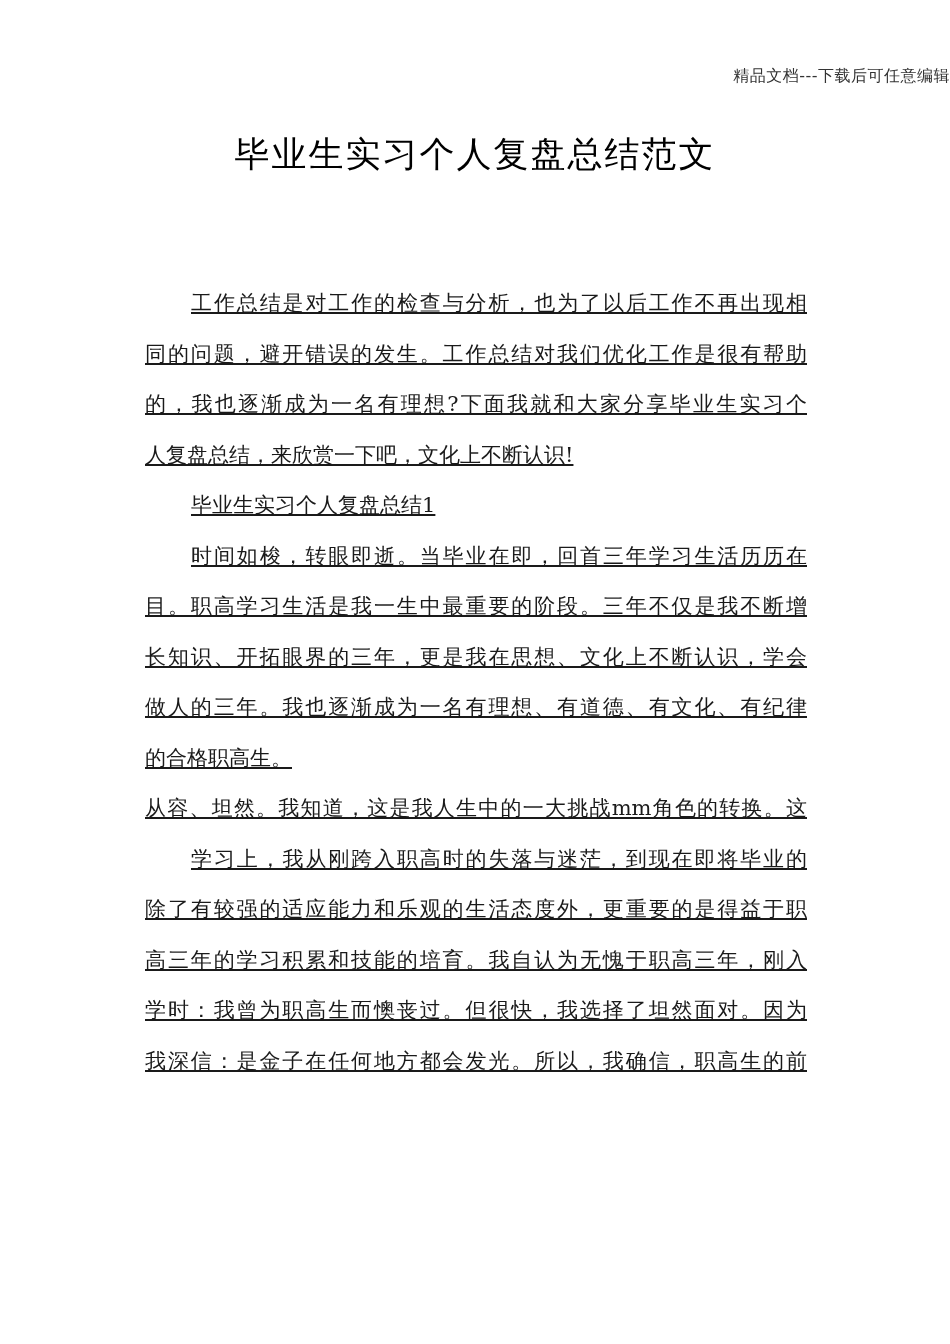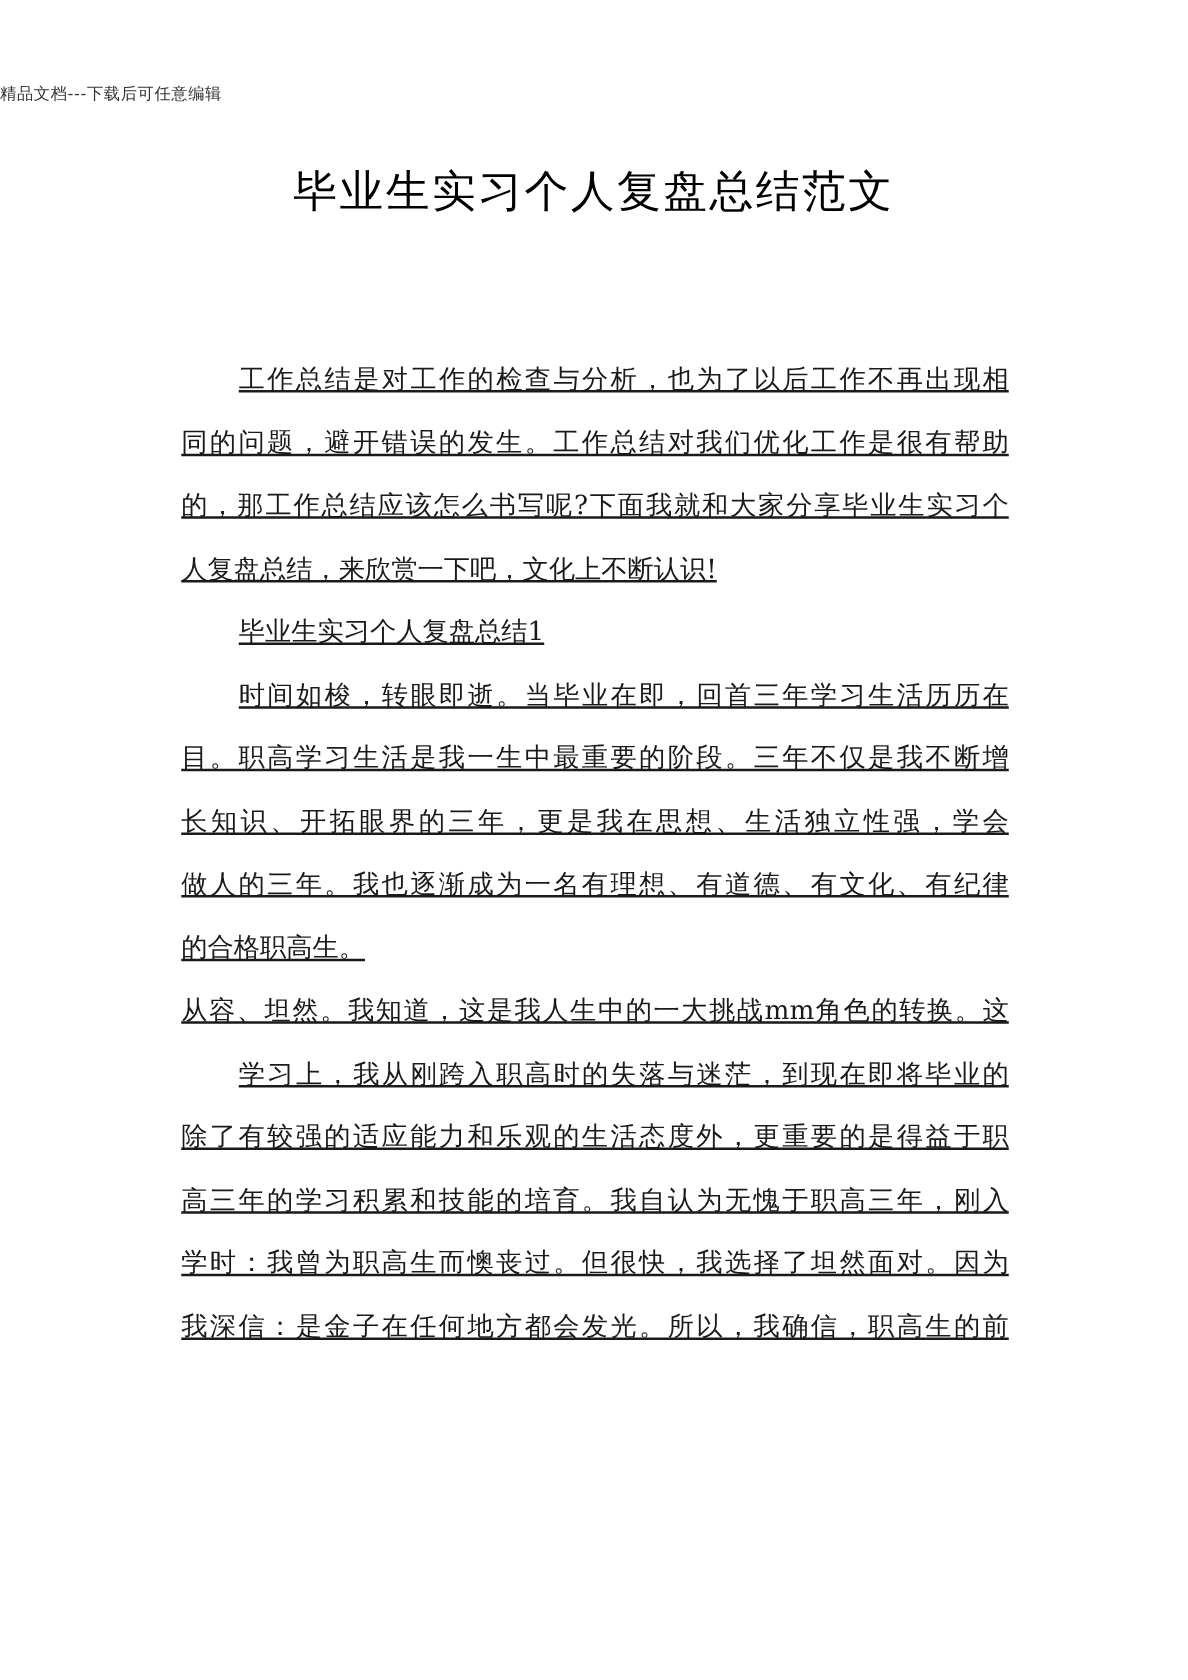--- a/index.html
+++ b/index.html
@@ -13,23 +13,23 @@
       position: relative;
       overflow: hidden;
       font-family: "DejaVu Serif", "Liberation Serif", serif;
       color: #1a1a1a;
     }
     .page-header {
       position: absolute;
       top: 66px;
       left: 0;
       width: 950px;
-      text-align: left;
+      text-align: right;
       font-family: "DejaVu Sans", "Liberation Sans", sans-serif;
-      font-size: 13px;
+      font-size: 16px;
       color: #333333;
       letter-spacing: 0.5px;
     }
     .doc-title {
       position: absolute;
       top: 126px;
       left: 0;
       width: 950px;
       text-align: center;
       font-family: "DejaVu Sans", "Liberation Sans", sans-serif;
@@ -68,32 +68,32 @@
 
 <div class="page-header">精品文档---下载后可任意编辑</div>
 
 <h1 class="doc-title">毕业生实习个人复盘总结范文</h1>
 
 <div class="body-text">
 
   <div>
     <div class="line indent">工作总结是对工作的检查与分析，也为了以后工作不再出现相</div>
     <div class="line">同的问题，避开错误的发生。工作总结对我们优化工作是很有帮助</div>
-    <div class="line">的，那工作总结应该怎么书写呢?下面我就和大家分享毕业生实习个</div>
+    <div class="line">的，我也逐渐成为一名有理想?下面我就和大家分享毕业生实习个</div>
     <div class="line last">人复盘总结，来欣赏一下吧，文化上不断认识!</div>
   </div>
 
   <div>
     <div class="line indent last">毕业生实习个人复盘总结1</div>
   </div>
 
   <div>
     <div class="line indent">时间如梭，转眼即逝。当毕业在即，回首三年学习生活历历在</div>
     <div class="line">目。职高学习生活是我一生中最重要的阶段。三年不仅是我不断增</div>
-    <div class="line">长知识、开拓眼界的三年，更是我在思想、生活独立性强，学会</div>
+    <div class="line">长知识、开拓眼界的三年，更是我在思想、文化上不断认识，学会</div>
     <div class="line">做人的三年。我也逐渐成为一名有理想、有道德、有文化、有纪律</div>
     <div class="line last">的合格职高生。</div>
   </div>
 
 
   <div>
     <div class="line">从容、坦然。我知道，这是我人生中的一大挑战mm角色的转换。这</div>
     <div class="line indent">学习上，我从刚跨入职高时的失落与迷茫，到现在即将毕业的</div>
     <div class="line">除了有较强的适应能力和乐观的生活态度外，更重要的是得益于职</div>
     <div class="line">高三年的学习积累和技能的培育。我自认为无愧于职高三年，刚入</div>

